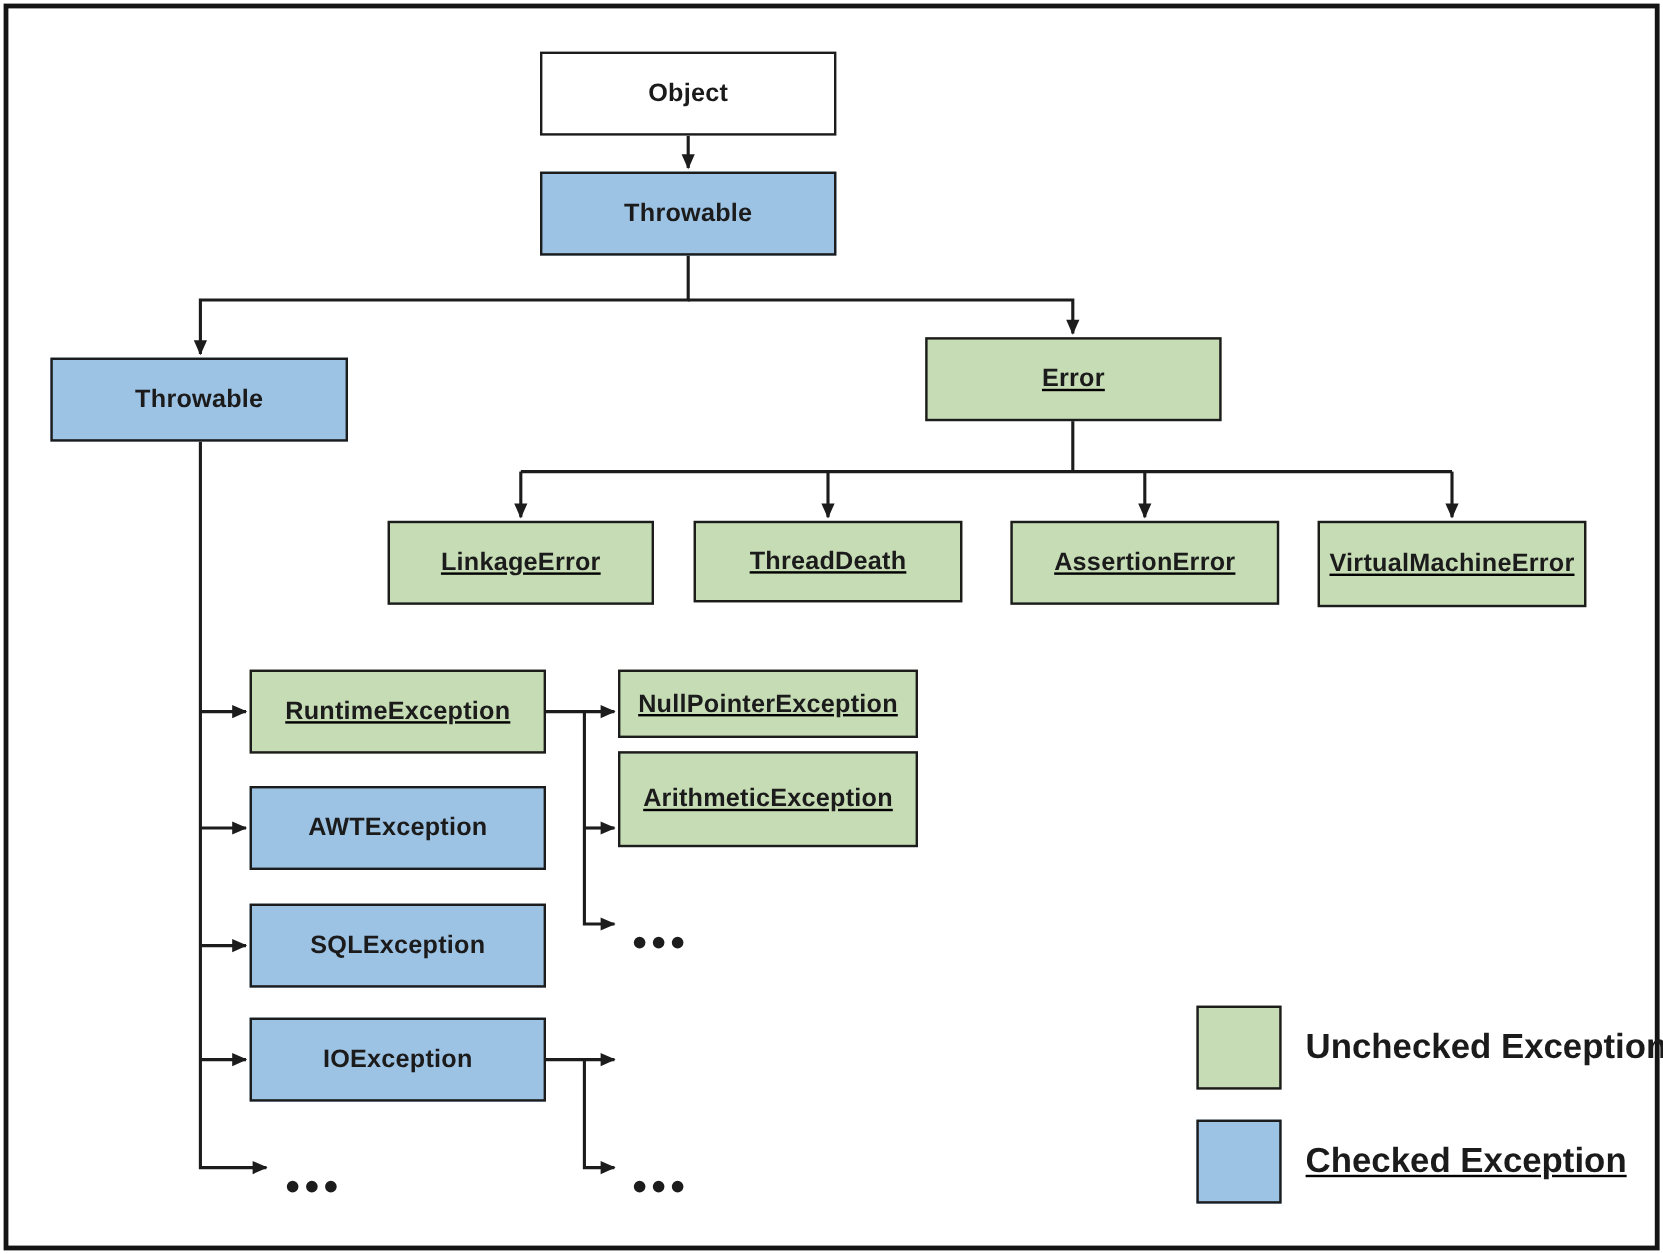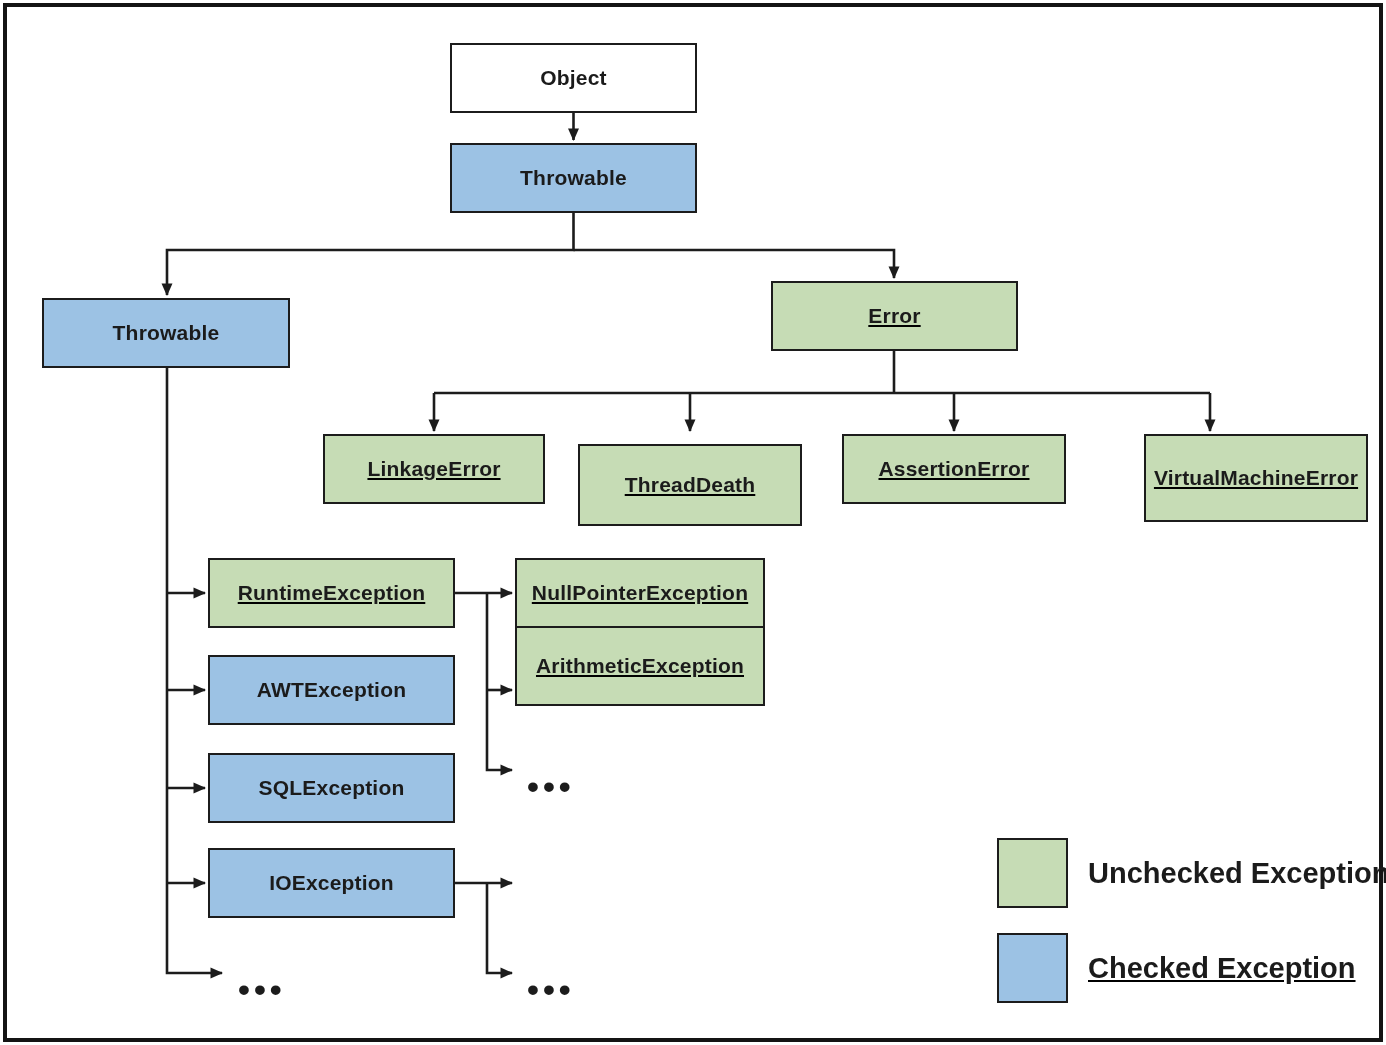--- a/index.html
+++ b/index.html
@@ -110,44 +110,44 @@
   <div class="node checked" style="left:42px;top:298px;width:248px;height:70px">
     <span class="node-label">Throwable</span>
   </div>
   <div class="node unchecked" style="left:771px;top:281px;width:247px;height:70px">
     <span class="node-label">Error</span>
   </div>
 
   <div class="node unchecked" style="left:323px;top:434px;width:222px;height:70px">
     <span class="node-label">LinkageError</span>
   </div>
-  <div class="node unchecked" style="left:578px;top:444px;width:224px;height:82px">
+  <div class="node unchecked" style="left:578px;top:434px;width:224px;height:68px">
     <span class="node-label">ThreadDeath</span>
   </div>
   <div class="node unchecked" style="left:842px;top:434px;width:224px;height:70px">
     <span class="node-label">AssertionError</span>
   </div>
-  <div class="node unchecked" style="left:1144px;top:434px;width:224px;height:88px">
+  <div class="node unchecked" style="left:1098px;top:434px;width:224px;height:72px">
     <span class="node-label">VirtualMachineError</span>
   </div>
 
   <div class="node unchecked" style="left:208px;top:558px;width:247px;height:70px">
     <span class="node-label">RuntimeException</span>
   </div>
   <div class="node checked" style="left:208px;top:655px;width:247px;height:70px">
     <span class="node-label">AWTException</span>
   </div>
   <div class="node checked" style="left:208px;top:753px;width:247px;height:70px">
     <span class="node-label">SQLException</span>
   </div>
   <div class="node checked" style="left:208px;top:848px;width:247px;height:70px">
     <span class="node-label">IOException</span>
   </div>
 
-  <div class="node unchecked" style="left:515px;top:558px;width:250px;height:70px">
+  <div class="node unchecked" style="left:515px;top:558px;width:250px;height:57px">
     <span class="node-label">NullPointerException</span>
   </div>
   <div class="node unchecked" style="left:515px;top:626px;width:250px;height:80px">
     <span class="node-label">ArithmeticException</span>
   </div>
 
   <div class="dots" style="left:527px;top:769px;">•••</div>
   <div class="dots" style="left:238px;top:972px;">•••</div>
   <div class="dots" style="left:527px;top:972px;">•••</div>
 

